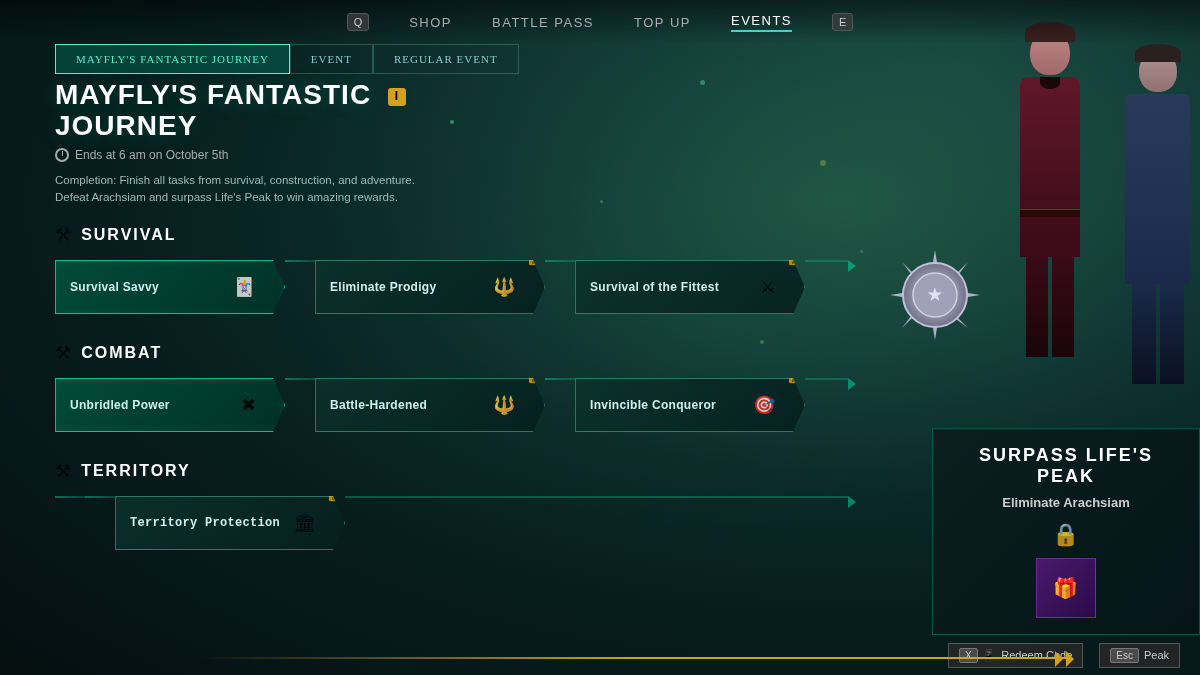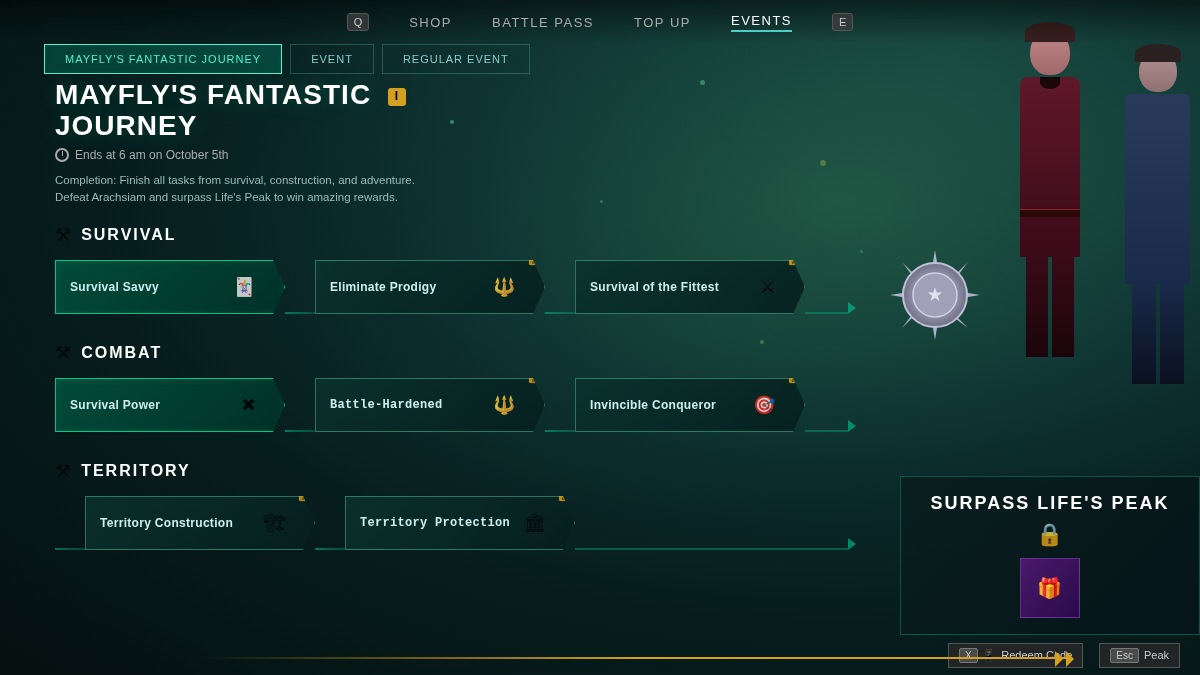--- a/index.html
+++ b/index.html
@@ -68,24 +68,25 @@
     .nav-item.active {
       color: #fff;
       border-bottom: 2px solid #4ecdc4;
       padding-bottom: 2px;
     }
 
     
     .sub-tabs {
       position: absolute;
       top: 44px;
-      left: 44px;
-      display: flex;
-      gap: 8px;
+      left: 55px;
+      display: flex;
+      gap: 0;
       z-index: 10;
+      font-family: Liberation Serif, serif;
     }
     .sub-tab {
       padding: 8px 20px;
       font-size: 11px;
       letter-spacing: 1px;
       text-transform: uppercase;
       cursor: pointer;
       color: #8cc;
       border: 1px solid rgba(100,200,180,0.3);
       position: relative;
@@ -184,21 +185,21 @@
       font-weight: 800;
       color: #fff;
       text-transform: uppercase;
       letter-spacing: 2px;
       text-align: right;
     }
 
     
     .quest-row {
       display: flex;
-      align-items: flex-end;
+      align-items: flex-start;
       margin-bottom: 28px;
       gap: 0;
     }
 
     
     .quest-node {
       position: relative;
       width: 230px;
       height: 54px;
       background: linear-gradient(135deg, rgba(10,50,45,0.9), rgba(5,30,30,0.9));
@@ -253,21 +254,21 @@
       display: flex;
       flex-direction: column;
       align-items: center;
     }
 
     
     .surpass-box {
       position: absolute;
       bottom: 0;
       right: 0;
-      width: 300px;
+      width: 268px;
       background: linear-gradient(135deg, rgba(10,30,30,0.95), rgba(5,20,25,0.98));
       border: 1px solid rgba(0,180,140,0.4);
       padding: 16px 20px;
       z-index: 5;
     }
     .surpass-title {
       font-size: 18px;
       font-weight: 800;
       color: #fff;
       text-transform: uppercase;
@@ -456,25 +457,25 @@
       </div>
     </div>
 
     <div class="section-block">
       <div class="section-header">
         <span class="section-icon">⚒</span>
         <span class="section-title">COMBAT</span>
       </div>
       <div class="quest-row">
         <div class="quest-node active-glow">
-          <span class="quest-node-label">Survival Power</span>
+          <span class="quest-node-label">Unbridled Power</span>
           <span class="quest-node-icon">✖</span>
         </div>
         <div class="connector"></div>
-        <div class="quest-node" style="position:relative;font-family:Liberation Mono, monospace;">
+        <div class="quest-node" style="position:relative;">
           <span class="lock-badge">🔒</span>
           <span class="quest-node-label">Battle-Hardened</span>
           <span class="quest-node-icon">🔱</span>
         </div>
         <div class="connector"></div>
         <div class="quest-node" style="position:relative;">
           <span class="lock-badge">🔒</span>
           <span class="quest-node-label">Invincible Conqueror</span>
           <span class="quest-node-icon">🎯</span>
         </div>
@@ -483,25 +484,20 @@
       </div>
     </div>
 
     <div class="section-block">
       <div class="section-header">
         <span class="section-icon">⚒</span>
         <span class="section-title">TERRITORY</span>
       </div>
       <div class="quest-row">
         <div class="connector"></div>
-        <div class="quest-node" style="position:relative;">
-          <span class="lock-badge">🔒</span>
-          <span class="quest-node-label">Territory Construction</span>
-          <span class="quest-node-icon">🏗</span>
-        </div>
         <div class="connector"></div>
         <div class="quest-node" style="position:relative;font-family:Liberation Mono, monospace;">
           <span class="lock-badge">🔒</span>
           <span class="quest-node-label">Territory Protection</span>
           <span class="quest-node-icon">🏛</span>
         </div>
         <div style="flex:1;height:2px;background:rgba(0,180,130,0.4);min-width:20px"></div>
         <div style="width:0;height:0;border-left:8px solid rgba(0,200,150,0.6);border-top:6px solid transparent;border-bottom:6px solid transparent"></div>
       </div>
     </div>
@@ -565,20 +561,21 @@
             <circle cx="45" cy="45" r="32" fill="url(#mg1)" stroke="#c0c0d8" stroke-width="2"></circle>
             <circle cx="45" cy="45" r="22" fill="#a0a0b8" stroke="#d0d0e8" stroke-width="1.5"></circle>
             <text x="45" y="50" text-anchor="middle" fill="#e0e0f0" font-size="16" font-weight="bold">★</text>
           </svg>
         </div>
       </div>
     </div>
 
     <div class="surpass-box">
       <div class="surpass-title">SURPASS LIFE'S PEAK</div>
+      <div class="surpass-subtitle">Eliminate Arachsiam</div>
       <div class="surpass-lock">🔒</div>
       <div class="reward-item">
         <span class="reward-icon">🎁</span>
       </div>
     </div>
   </div>
 </div>
 
 <div class="bottom-bar">
   <div class="bottom-arrow-line"></div>

